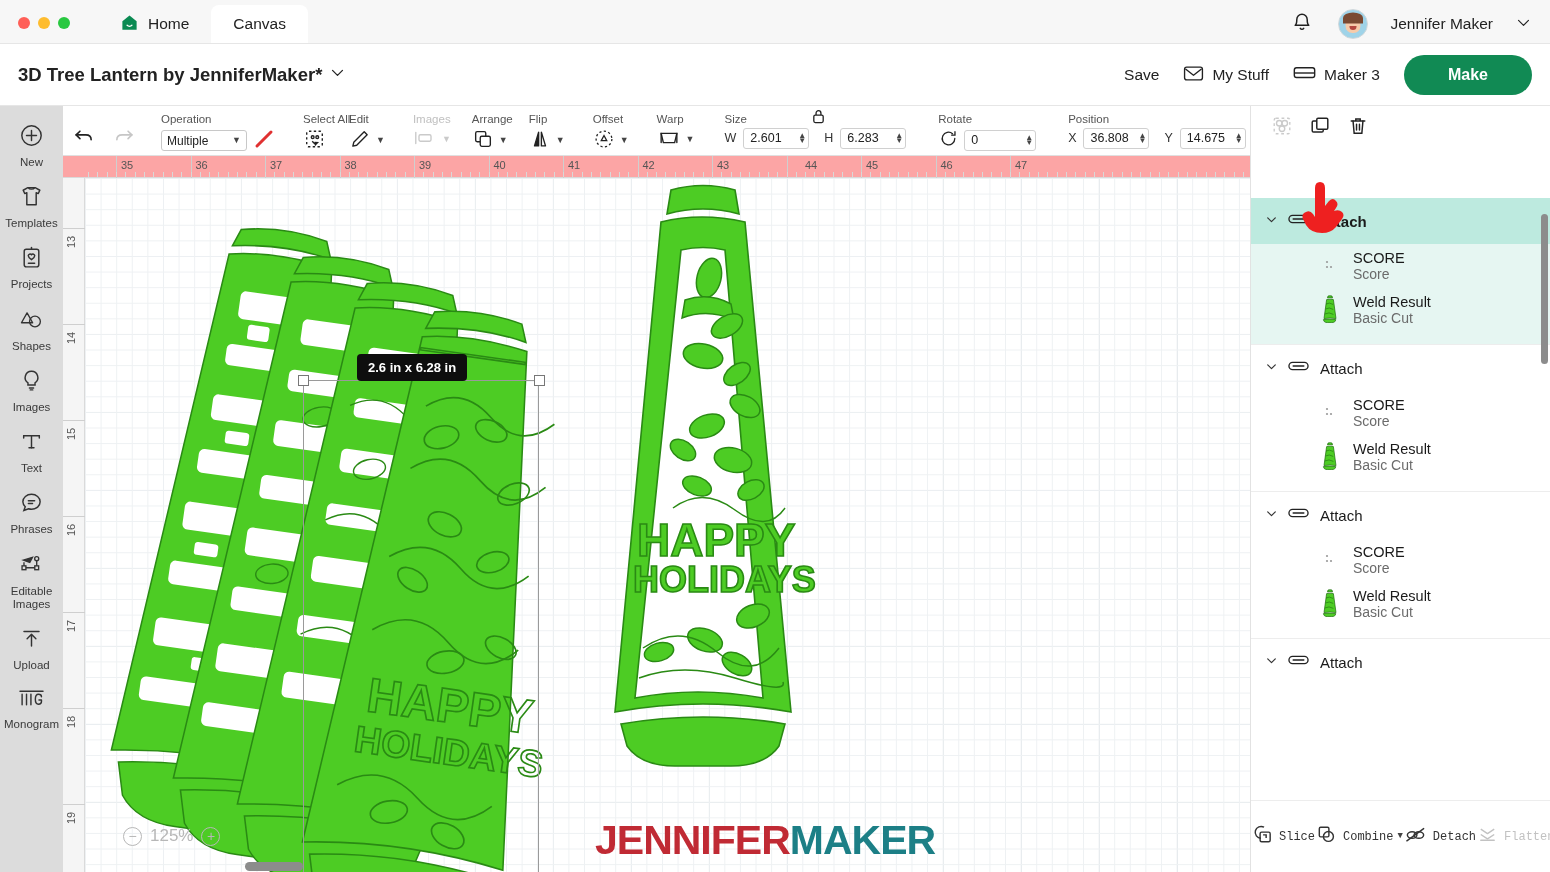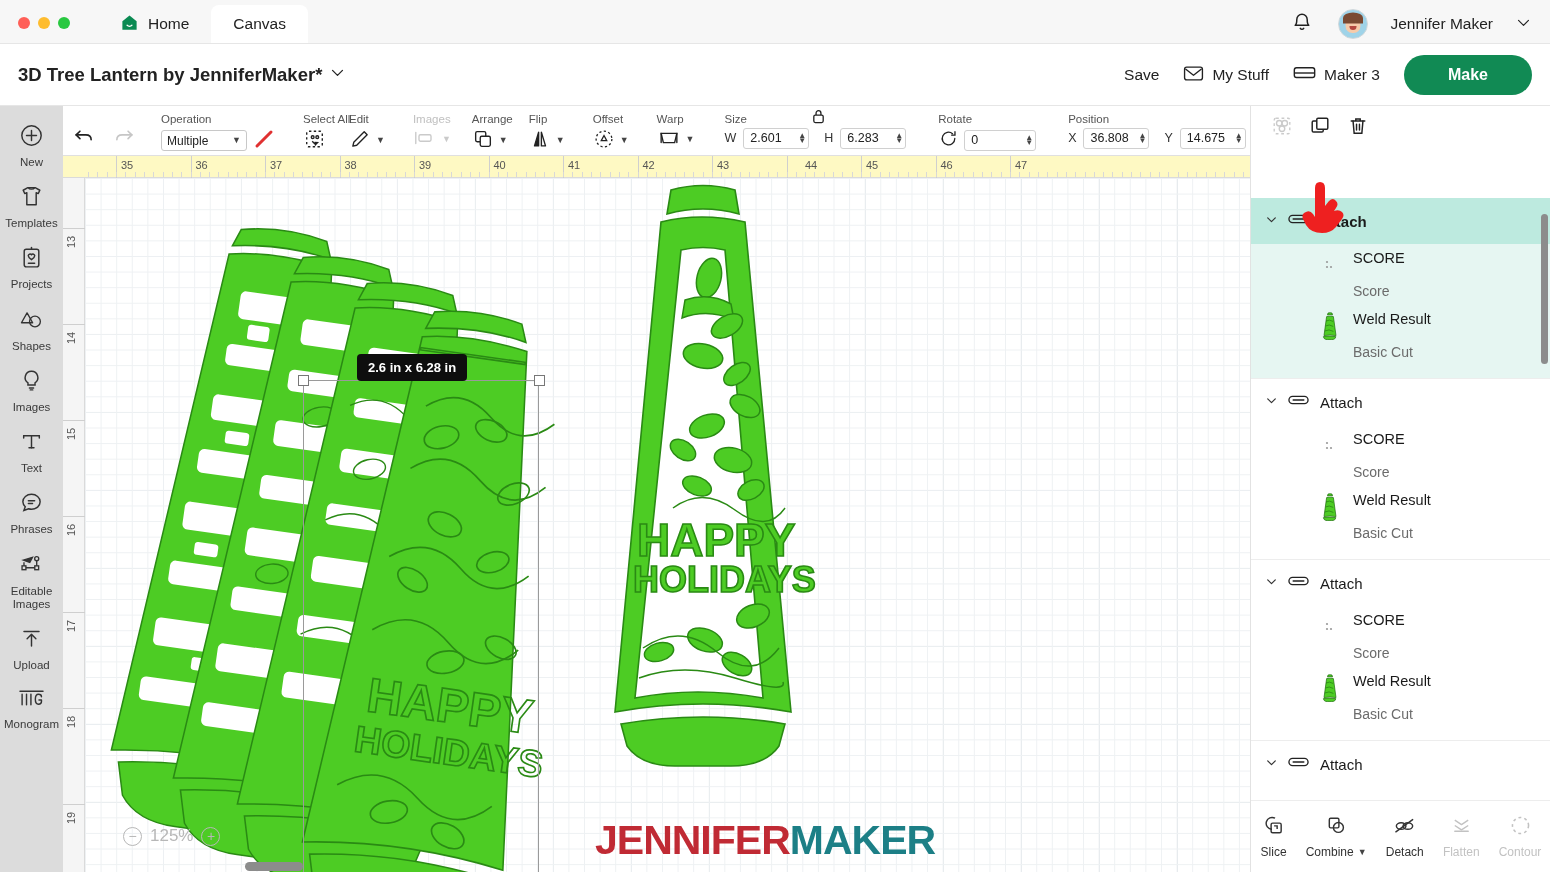--- a/index.html
+++ b/index.html
@@ -123,21 +123,21 @@
   .dim-lab { font-size: 12.5px; color: #333; margin-right: 2px; }
   .undo-row { display: flex; align-items: center; gap: 16px; margin-top: 14px; padding: 0 10px; }
 
   
   .canvas-wrap {
     position: absolute; top: 156px; left: 63px; width: 1187px; height: 716px;
     background: #fff; overflow: hidden;
   }
   .ruler-h {
     position: absolute; top: 0; left: 0; width: 1187px; height: 22px;
-    background: #fef9c3; border-bottom: 1px solid #dadada;
+    background: #fca5a5; border-bottom: 1px solid #dadada;
   }
   .ruler-v {
     position: absolute; top: 22px; left: 0; width: 22px; height: 694px;
     background: #f5f5f5; border-right: 1px solid #dadada;
   }
   .rh-tick { position: absolute; top: 0; width: 1px; height: 22px; background: #cfcfcf; }
   .rh-num { position: absolute; top: 3px; font-size: 11px; color: #555; }
   .rv-tick { position: absolute; left: 0; height: 1px; width: 22px; background: #cfcfcf; }
   .rv-num {
     position: absolute; left: 2px; font-size: 11px; color: #555;
@@ -217,21 +217,21 @@
   .lhead {
     display: flex; align-items: center; gap: 11px; height: 46px;
     padding: 0 14px; cursor: pointer;
   }
   .lhead .chev { font-size: 13px; color: #333; width: 12px; }
   .lhead .ltitle { font-size: 15px; color: #1a1a1a; }
   .lgroup.selected .lhead .ltitle { font-weight: 700; }
   .lchildren { padding: 0 0 12px 0; }
   .lrow { display: flex; align-items: flex-start; gap: 12px; padding: 6px 14px 6px 68px; cursor: pointer; }
   .lthumb { width: 22px; height: 30px; flex: none; display: flex; align-items: center; justify-content: center; }
-  .lrow .ltext { display: flex; flex-direction: column; gap: 17px; }
+  .lrow .ltext { display: flex; flex-direction: column; gap: 0; }
   .lname { font-size: 14.5px; color: #1a1a1a; }
   .lsub { font-size: 14px; color: #6b6b6b; }
   .lsep { height: 1px; background: #ededed; margin: 0 0 0 0; }
 
   .rscrollbar {
     position: absolute; right: 2px; top: 108px; width: 7px; height: 150px;
     background: #8c8c8c; border-radius: 4px;
   }
 
   .blank-row {
@@ -241,22 +241,22 @@
   }
   .blank-sw { width: 56px; height: 36px; border: 1px solid #b9b9b9; border-radius: 3px; background: #fff; }
   .blank-lab { font-size: 13.5px; color: #333; }
 
   .rbottom {
     position: absolute; bottom: 0; left: 0; width: 300px; height: 72px;
     display: flex; align-items: center; justify-content: space-around;
     border-top: 1px solid #ededed; background: #fff;
   }
   .rb {
-    display: flex; flex-direction: column; align-items: center; gap: 5px;
-    font-size: 12px; color: #333; cursor: pointer; position: relative;
+    display: flex; flex-direction: row; align-items: center; gap: 5px;
+    font-size: 12px; color: #333; cursor: pointer; position: relative; font-family: Liberation Mono, monospace;
   }
   .rb.disabled { color: #c2c2c2; cursor: default; }
 
   .cursor-hand { position: absolute; left: 1302px; top: 176px; z-index: 90; }
 </style>
 </head>
 <body>
 
 <div class="app">
 

